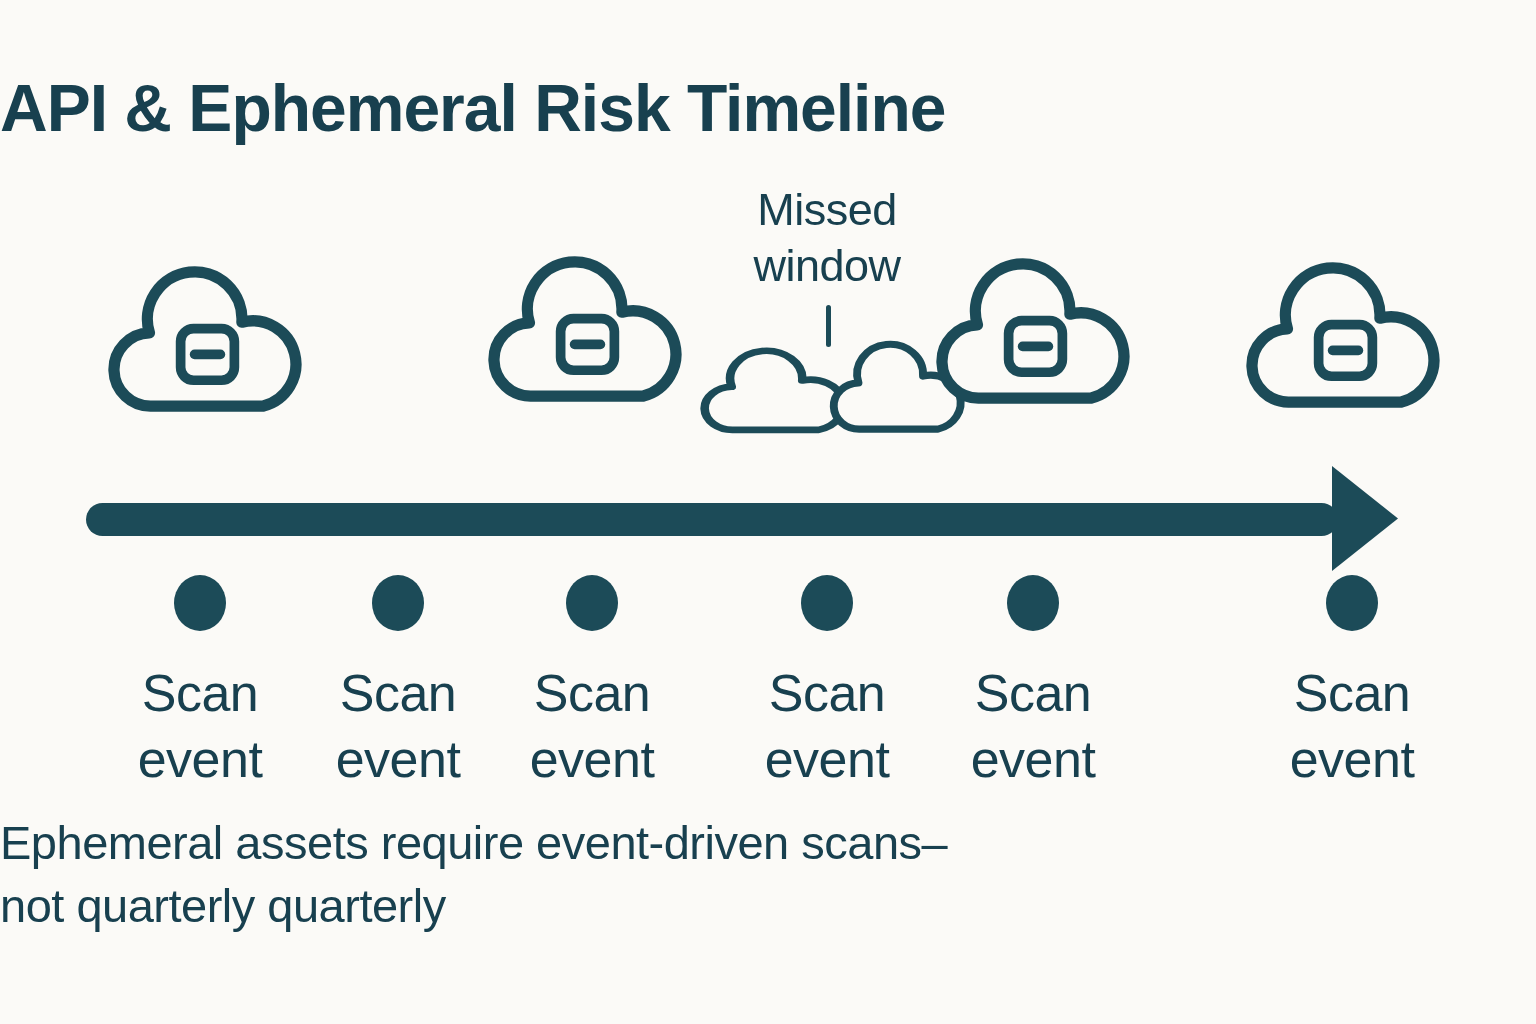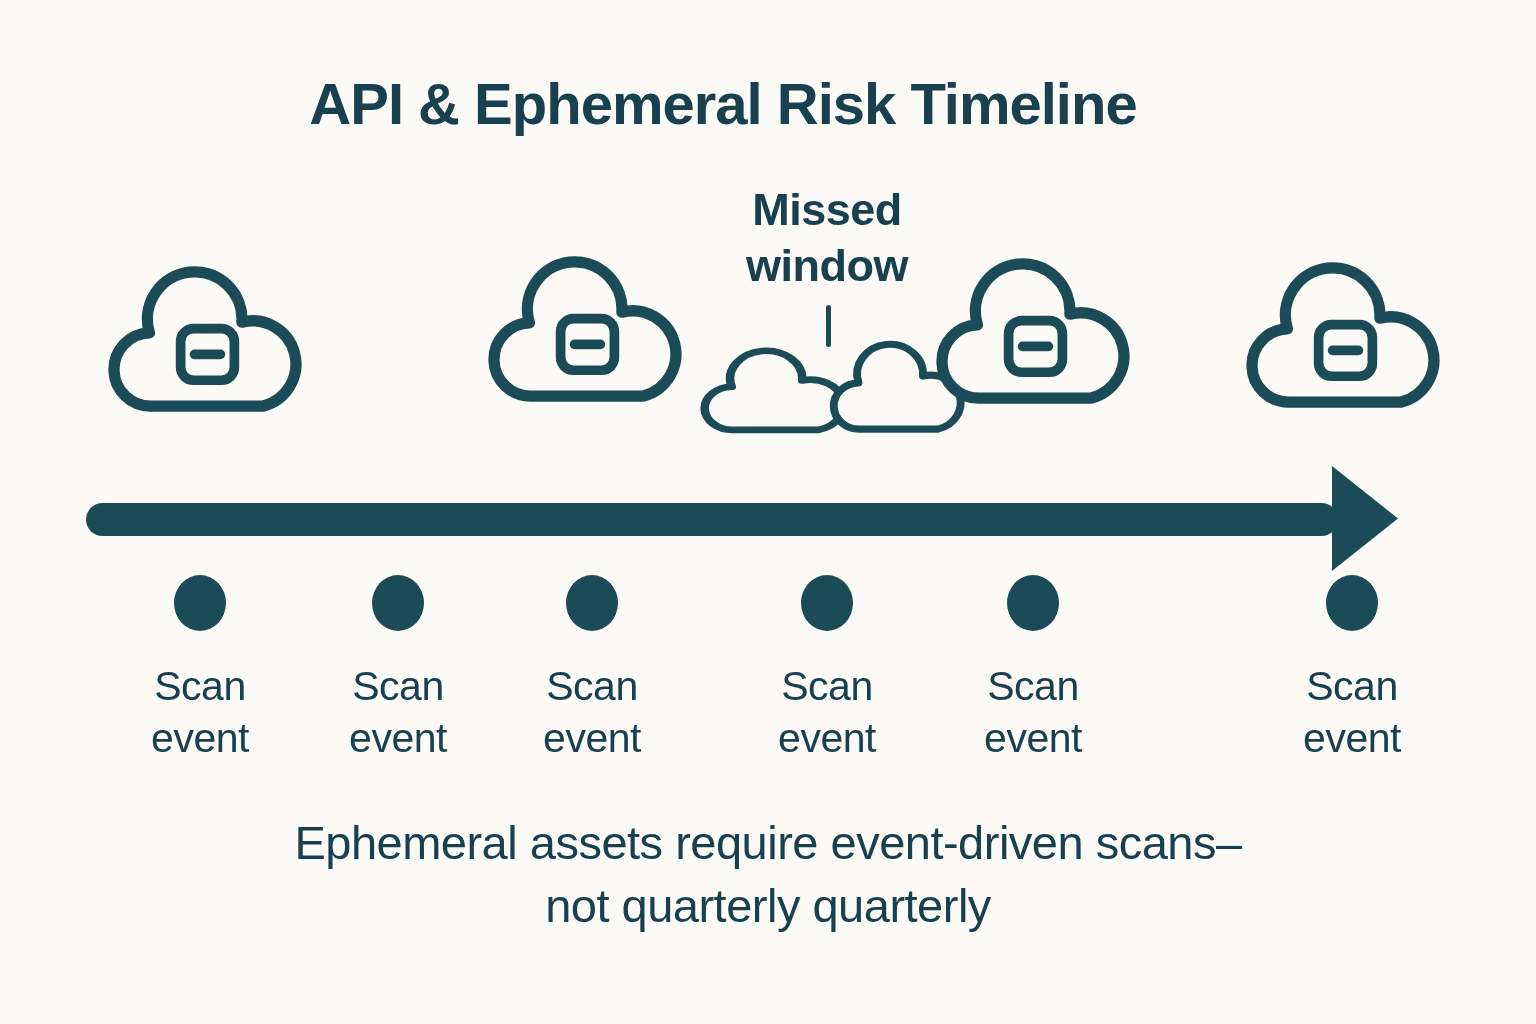--- a/index.html
+++ b/index.html
@@ -8,26 +8,26 @@
     --bg:#fbfaf7;
   }
   html,body{margin:0;padding:0;}
   body{background:var(--bg);font-family:"Liberation Sans","DejaVu Sans",sans-serif;}
   .canvas{
     position:relative;width:1536px;height:1024px;background:var(--bg);
     overflow:hidden;color:var(--text);
   }
   .title{
     position:absolute;left:0;right:90px;top:70px;margin:0;
-    text-align:center;font-size:58px;font-weight:700;letter-spacing:-1px;
+    text-align:left;font-size:66px;font-weight:700;letter-spacing:-1px;
     color:var(--text);
   }
   .annotation-text{
     position:absolute;left:712px;top:182px;width:230px;
-    text-align:center;font-size:45px;font-weight:700;line-height:1.24;
+    text-align:center;font-size:45px;font-weight:400;line-height:1.24;
     letter-spacing:-0.5px;color:var(--text);
   }
   .annotation-tick{
     position:absolute;left:826px;top:305px;width:5px;height:42px;
     background:var(--accent);border-radius:3px;
   }
   .cloud{position:absolute;}
   .cloud path{
     fill:var(--bg);stroke:var(--accent);stroke-width:10.5;
     stroke-linejoin:round;stroke-linecap:round;
@@ -47,27 +47,27 @@
   .arrow{position:absolute;left:86px;top:460px;width:1315px;height:115px;}
   .arrow rect,.arrow polygon{fill:var(--accent);}
   .dot{
     position:absolute;top:575px;width:52px;height:56px;border-radius:50%;
     background:var(--accent);
   }
   .d1{left:174px;} .d2{left:372px;} .d3{left:566px;}
   .d4{left:801px;} .d5{left:1007px;} .d6{left:1326px;}
   .evlabel{
     position:absolute;top:660px;width:170px;text-align:center;
-    font-size:41px;font-weight:500;line-height:1.27;letter-spacing:-0.5px;
+    font-size:52px;font-weight:500;line-height:1.27;letter-spacing:-0.5px;
     color:var(--text);
   }
   .l1{left:115px;} .l2{left:313px;} .l3{left:507px;}
   .l4{left:742px;} .l5{left:948px;} .l6{left:1267px;}
   .caption{
-    position:absolute;left:0;right:0;top:812px;text-align:center;
+    position:absolute;left:0;right:0;top:812px;text-align:left;
     font-size:47px;font-weight:500;line-height:1.33;letter-spacing:-0.5px;
     color:var(--text);
   }
 </style>
 </head>
 <body>
 
 <div class="canvas">
 
   <h1 class="title">API &amp; Ephemeral Risk Timeline</h1>

